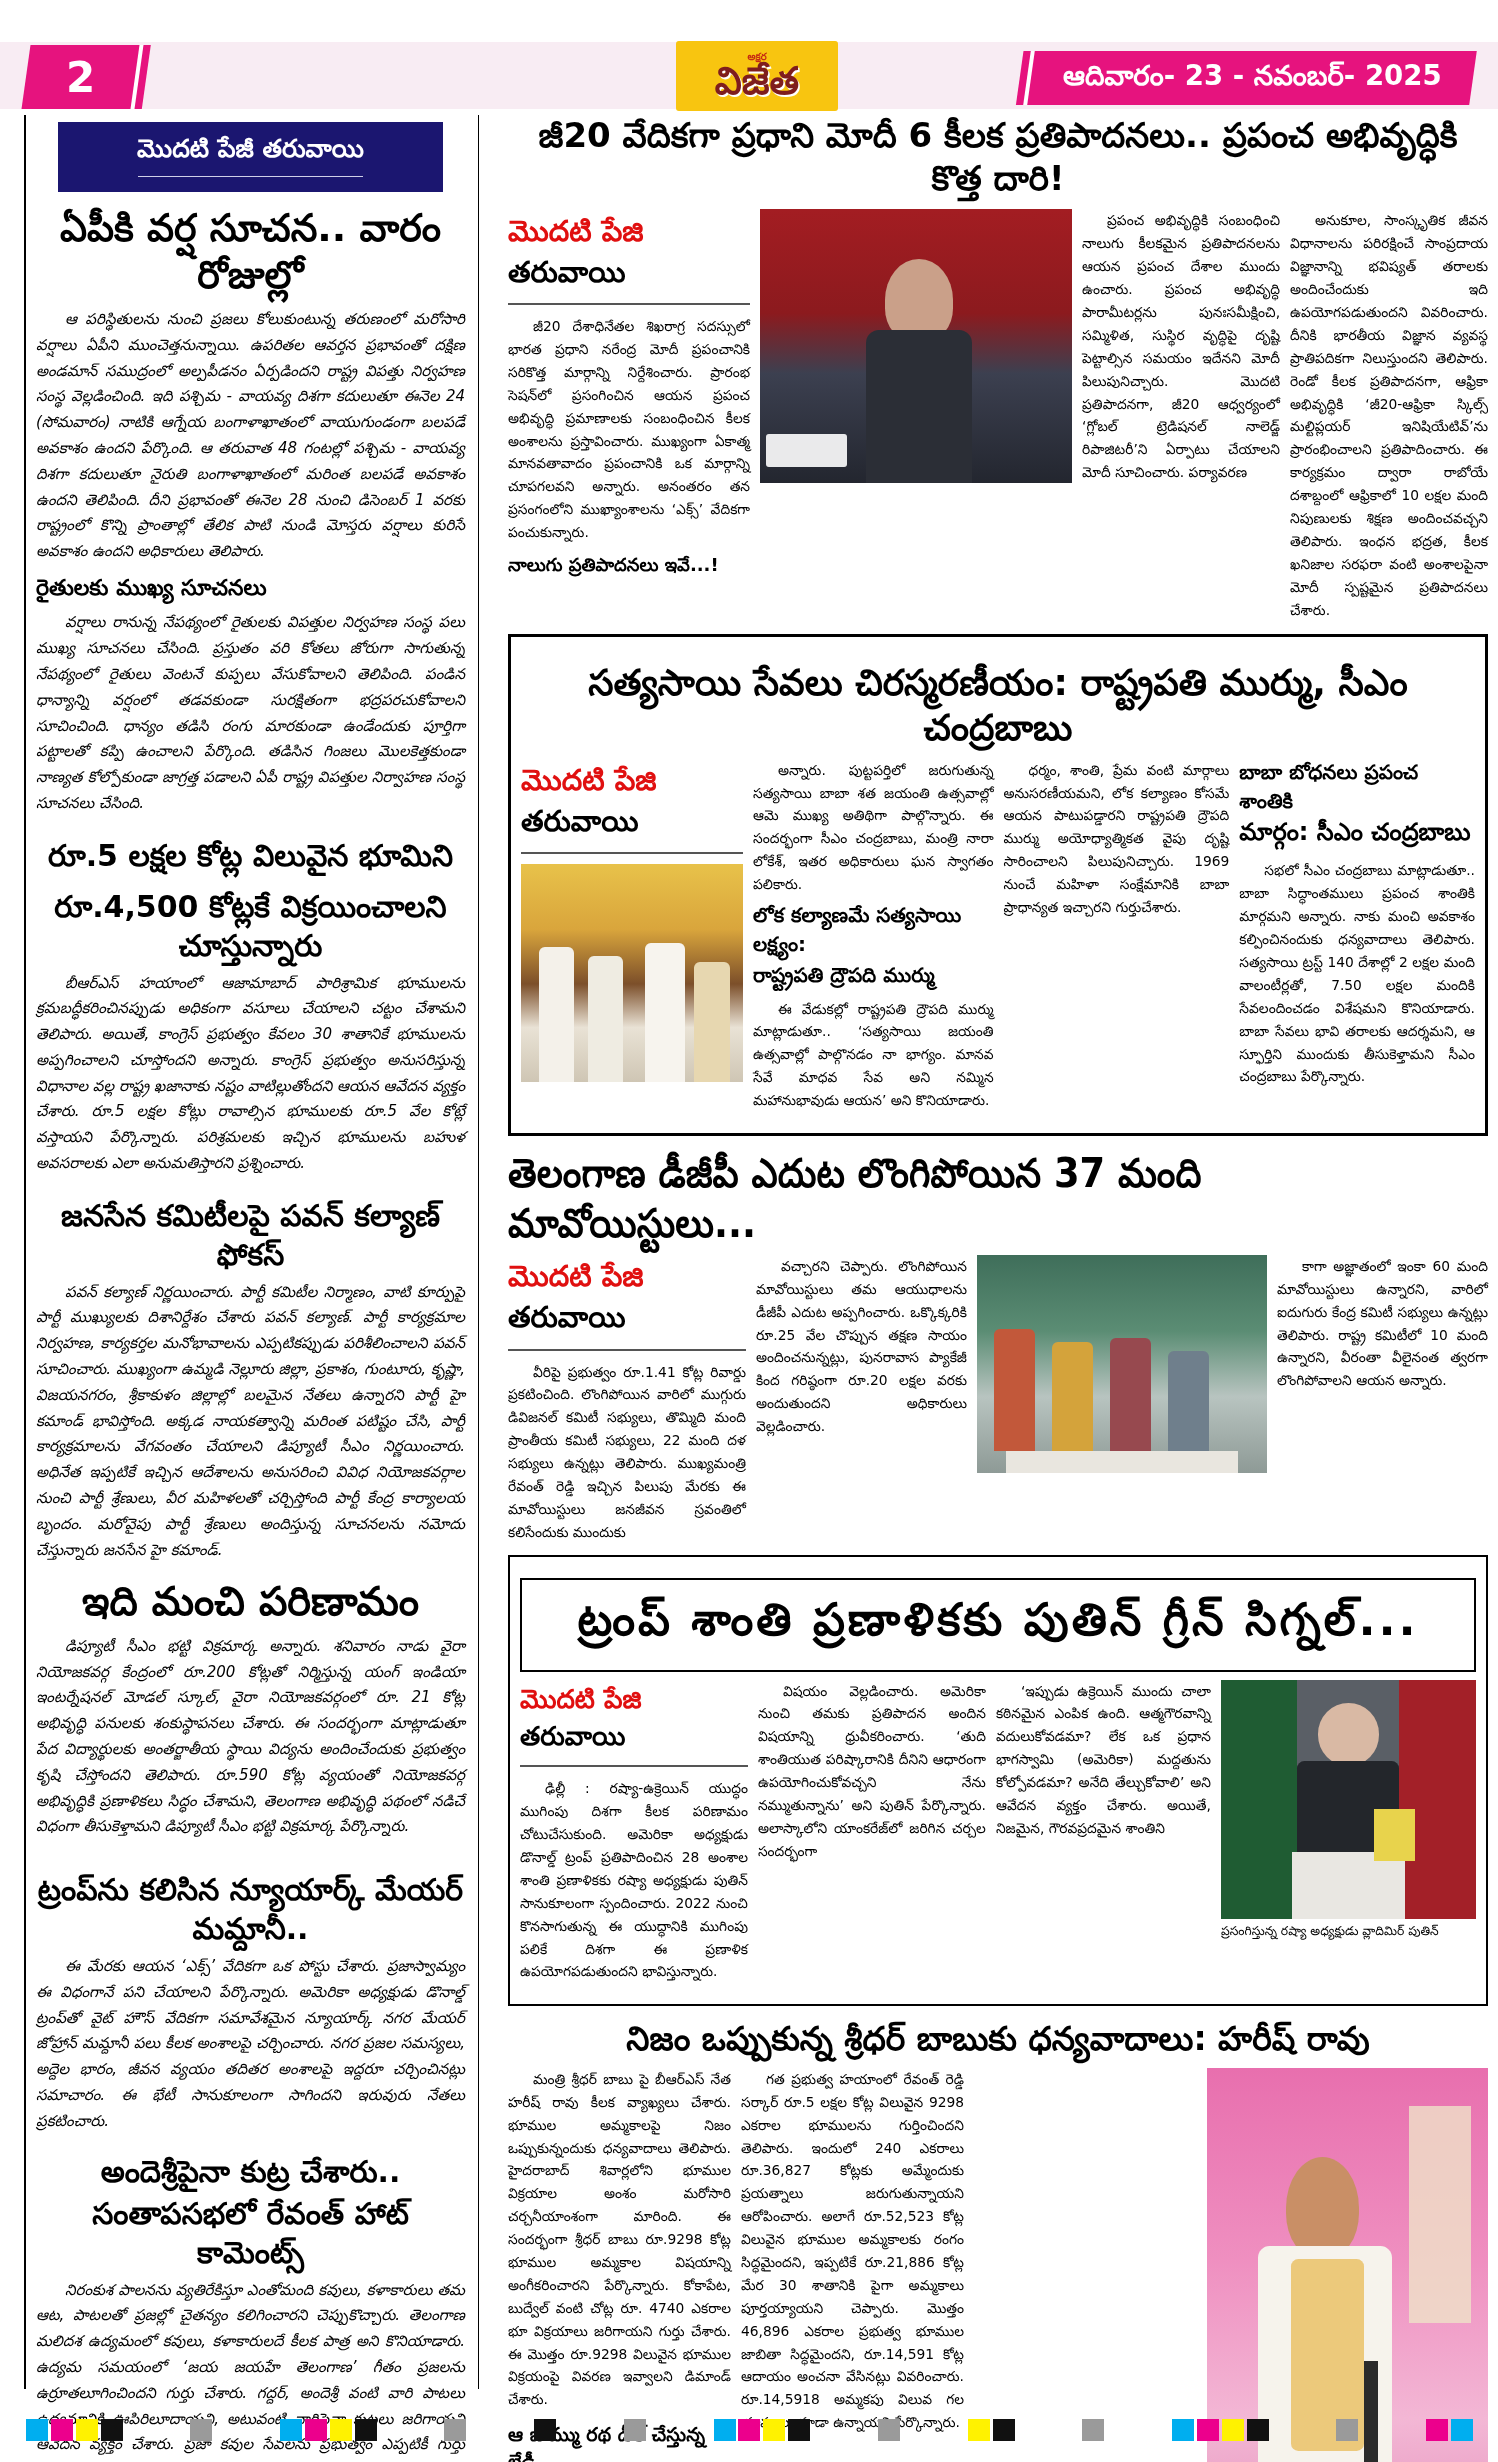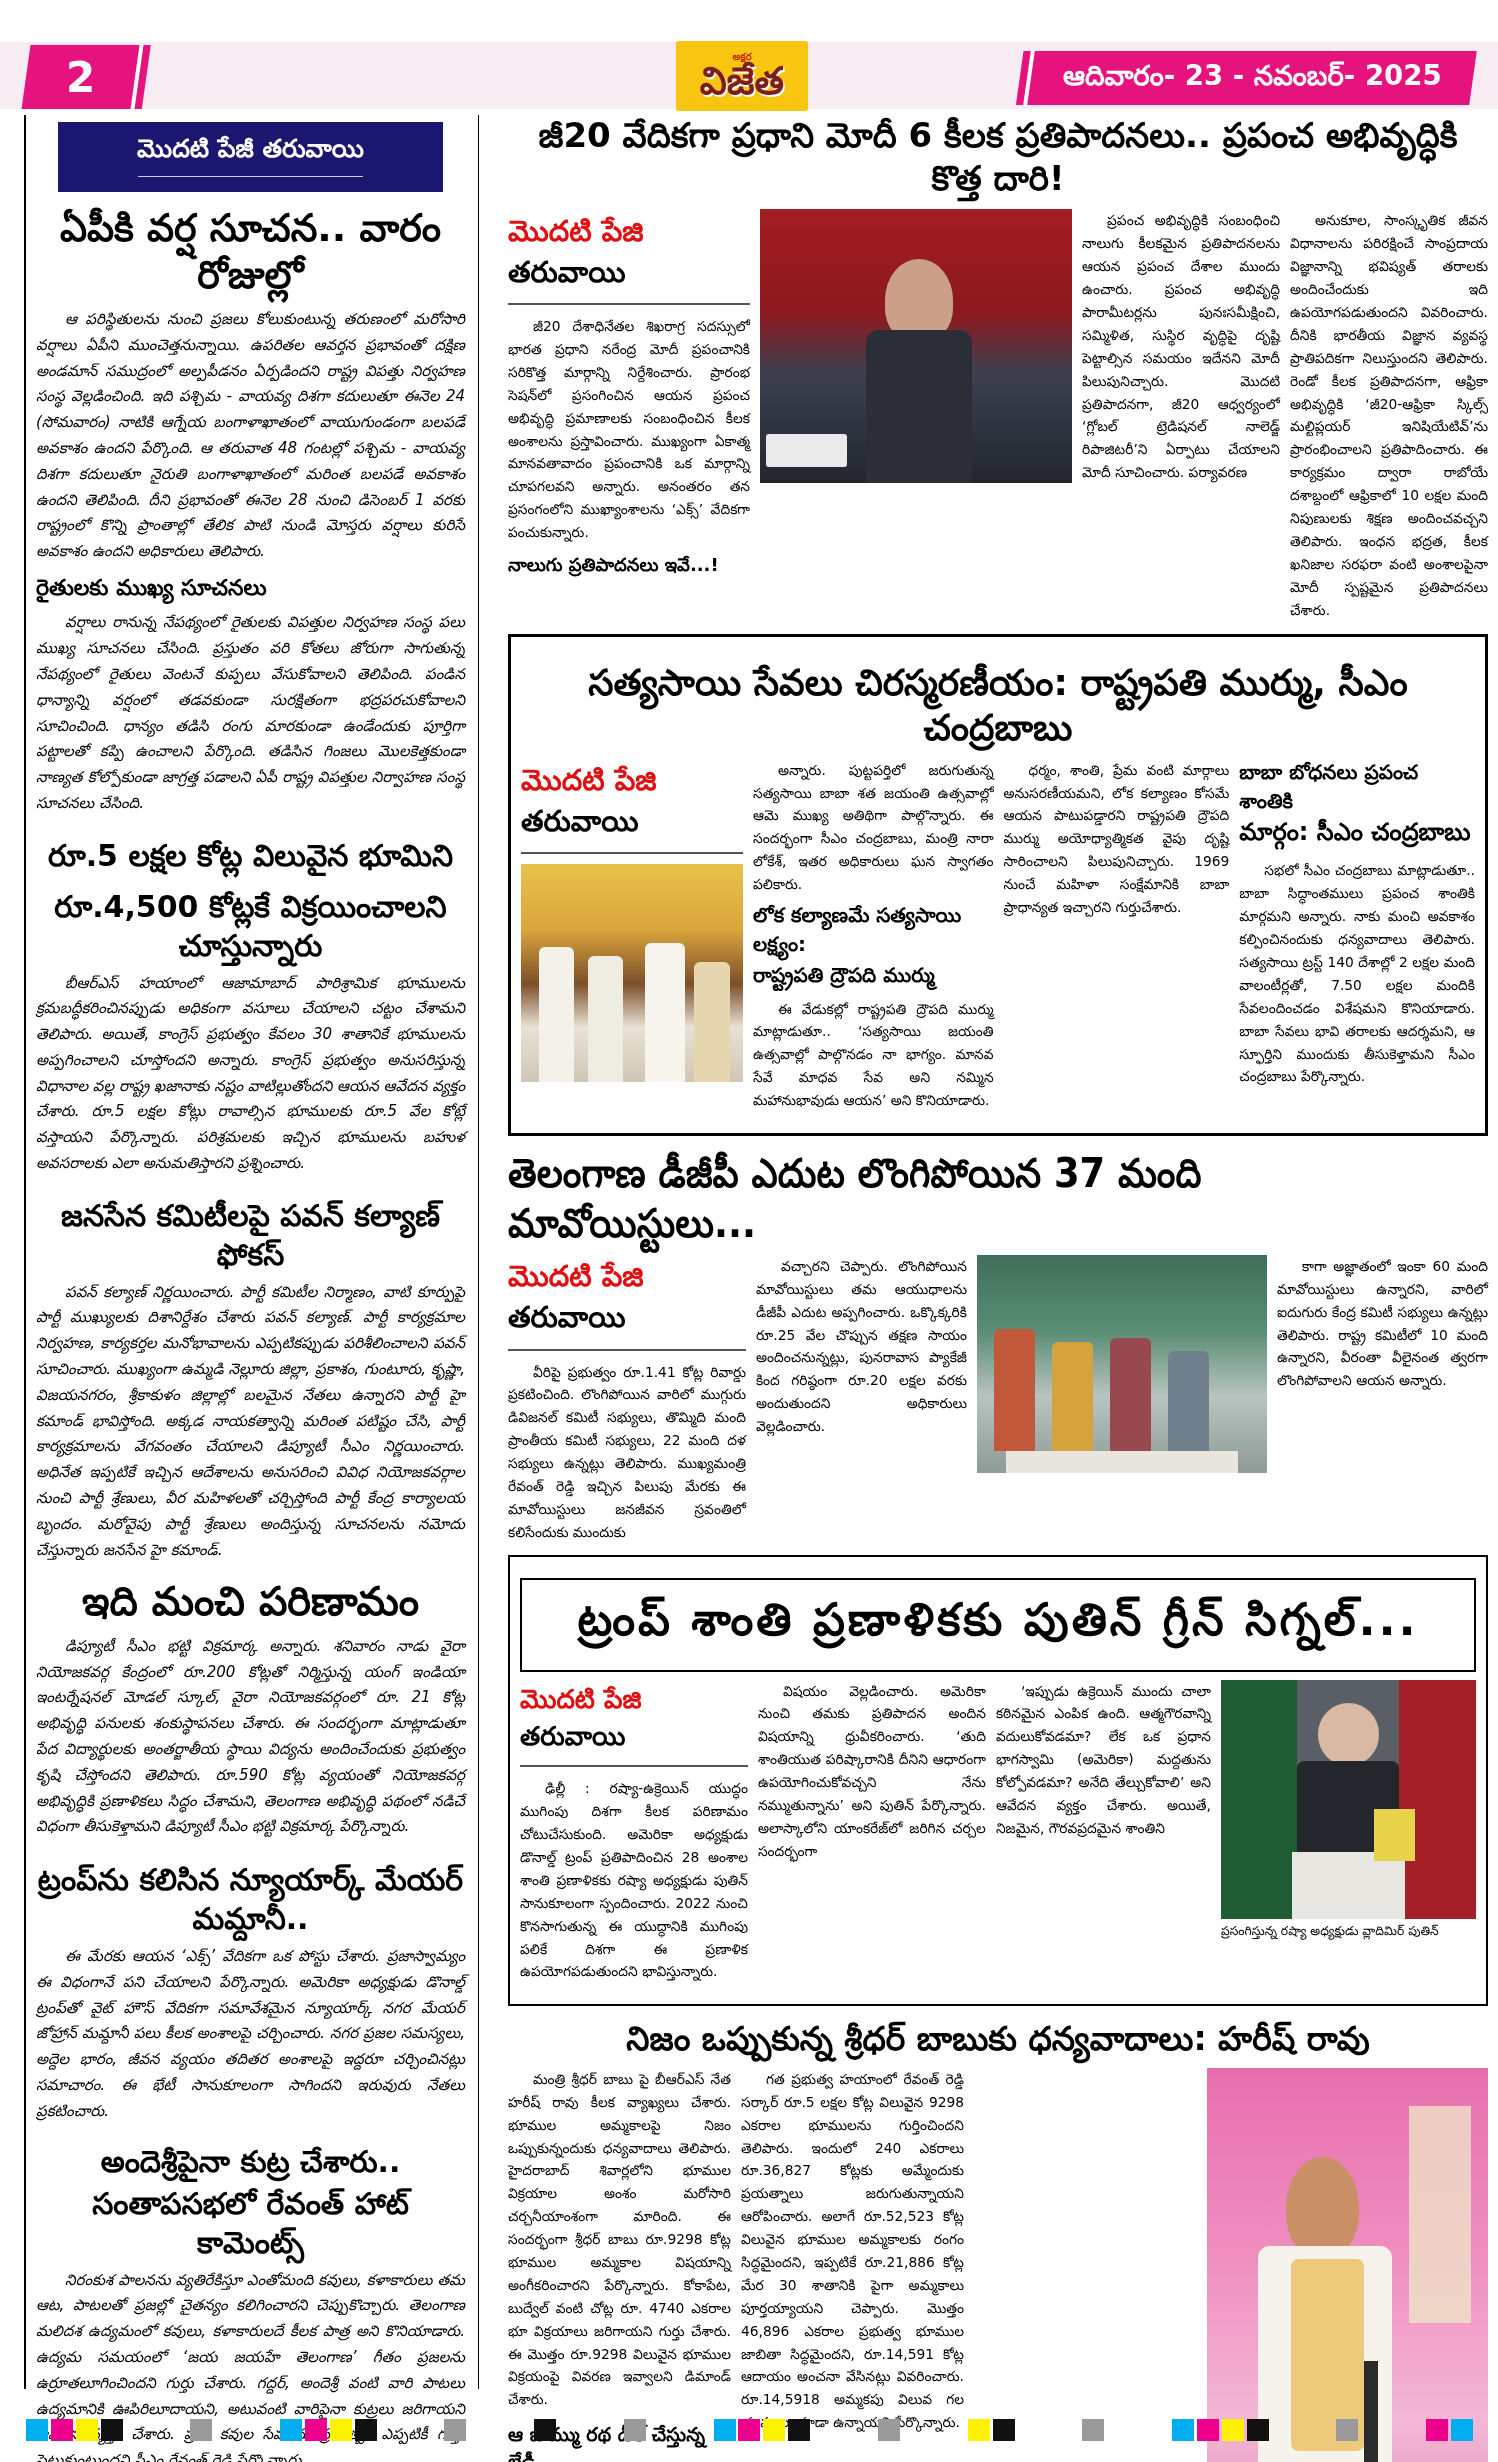--- a/index.html
+++ b/index.html
@@ -8,21 +8,21 @@
   
   .hdr-band{position:absolute;left:0;top:42px;width:1499px;height:67px;background:#f8ecf3;}
   .pg-tab{position:absolute;left:26px;top:45px;width:109px;height:64px;background:#e6137e;
           transform:skewX(-8deg);display:flex;align-items:center;justify-content:center;
           border-right:4.4px solid #fff;box-shadow:7.3px 0 0 #e6137e;}
   .pg-num{color:#fff;font-size:42px;font-weight:bold;transform:skewX(8deg);}
   .date-tab{position:absolute;right:26px;top:51px;width:442px;height:54px;background:#e6137e;
             transform:skewX(-8deg);display:flex;align-items:center;justify-content:center;
             border-left:4.4px solid #fff;box-shadow:-7.3px 0 0 #e6137e;}
   .date-txt{color:#fff;font-size:27.6px;font-weight:bold;transform:skewX(8deg);white-space:nowrap;}
-  .masthead{position:absolute;left:676px;top:41px;width:132px;height:70px;background:#f8c510;
+  .masthead{position:absolute;left:676px;top:41px;width:162px;height:70px;background:#f8c510;
             display:flex;flex-direction:column;align-items:center;justify-content:center;border-radius:2.9px;}
   .mast-tag{color:#c62a12;font-size:10px;font-weight:bold;line-height:1;}
   .mast-title{color:#7f1d1d;font-size:38px;font-weight:bold;line-height:1;text-shadow:1.5px 1.5px 0 #fff;}
   
   .leftcol{position:absolute;left:24px;top:115px;width:455px;height:2274px;
            border-left:2.2px solid #000;border-right:1.5px solid #000;padding:4.4px 13px 0 10px;box-sizing:border-box;}
   .main{position:absolute;left:508px;top:110px;width:980px;height:2278px;}
   .body-txt{font-size:15px;line-height:1.72;text-align:justify;text-indent:29px;font-style:italic;}
   .body-sm{font-size:13.8px;line-height:1.66;text-align:justify;text-indent:25px;}
   .h-big{font-size:40px;font-weight:bold;text-align:center;line-height:1.25;margin:13px 0 7.3px;}
@@ -79,21 +79,21 @@
     <div class="h-med" style="margin-top:19px">రూ.5 లక్షల కోట్ల విలువైన భూమిని</div>
     <div class="h-med" style="margin-top:12px">రూ.4,500 కోట్లకే విక్రయించాలని చూస్తున్నారు</div>
     <div class="body-txt">బీఆర్ఎస్ హయాంలో ఆజామాబాద్ పారిశ్రామిక భూములను క్రమబద్ధీకరించినప్పుడు అధికంగా వసూలు చేయాలని చట్టం చేశామని తెలిపారు. అయితే, కాంగ్రెస్ ప్రభుత్వం కేవలం 30 శాతానికే భూములను అప్పగించాలని చూస్తోందని అన్నారు. కాంగ్రెస్ ప్రభుత్వం అనుసరిస్తున్న విధానాల వల్ల రాష్ట్ర ఖజానాకు నష్టం వాటిల్లుతోందని ఆయన ఆవేదన వ్యక్తం చేశారు. రూ.5 లక్షల కోట్లు రావాల్సిన భూములకు రూ.5 వేల కోట్లే వస్తాయని పేర్కొన్నారు. పరిశ్రమలకు ఇచ్చిన భూములను బహుళ అవసరాలకు ఎలా అనుమతిస్తారని ప్రశ్నించారు.</div>
 
     <div class="h-med" style="margin-top:19px">జనసేన కమిటీలపై పవన్ కల్యాణ్ ఫోకస్</div>
     <div class="body-txt">పవన్ కల్యాణ్ నిర్ణయించారు. పార్టీ కమిటీల నిర్మాణం, వాటి కూర్పుపై పార్టీ ముఖ్యులకు దిశానిర్దేశం చేశారు పవన్ కల్యాణ్. పార్టీ కార్యక్రమాల నిర్వహణ, కార్యకర్తల మనోభావాలను ఎప్పటికప్పుడు పరిశీలించాలని పవన్ సూచించారు. ముఖ్యంగా ఉమ్మడి నెల్లూరు జిల్లా, ప్రకాశం, గుంటూరు, కృష్ణా, విజయనగరం, శ్రీకాకుళం జిల్లాల్లో బలమైన నేతలు ఉన్నారని పార్టీ హై కమాండ్ భావిస్తోంది. అక్కడ నాయకత్వాన్ని మరింత పటిష్టం చేసి, పార్టీ కార్యక్రమాలను వేగవంతం చేయాలని డిప్యూటీ సీఎం నిర్ణయించారు. అధినేత ఇప్పటికే ఇచ్చిన ఆదేశాలను అనుసరించి వివిధ నియోజకవర్గాల నుంచి పార్టీ శ్రేణులు, వీర మహిళలతో చర్చిస్తోంది పార్టీ కేంద్ర కార్యాలయ బృందం. మరోవైపు పార్టీ శ్రేణులు అందిస్తున్న సూచనలను నమోదు చేస్తున్నారు జనసేన హై కమాండ్.</div>
 
     <div class="h-big">ఇది మంచి పరిణామం</div>
     <div class="body-txt">డిప్యూటీ సీఎం భట్టి విక్రమార్క అన్నారు. శనివారం నాడు వైరా నియోజకవర్గ కేంద్రంలో రూ.200 కోట్లతో నిర్మిస్తున్న యంగ్ ఇండియా ఇంటర్నేషనల్ మోడల్ స్కూల్, వైరా నియోజకవర్గంలో రూ. 21 కోట్ల అభివృద్ధి పనులకు శంకుస్థాపనలు చేశారు. ఈ సందర్భంగా మాట్లాడుతూ పేద విద్యార్థులకు అంతర్జాతీయ స్థాయి విద్యను అందించేందుకు ప్రభుత్వం కృషి చేస్తోందని తెలిపారు. రూ.590 కోట్ల వ్యయంతో నియోజకవర్గ అభివృద్ధికి ప్రణాళికలు సిద్ధం చేశామని, తెలంగాణ అభివృద్ధి పథంలో నడిచే విధంగా తీసుకెళ్తామని డిప్యూటీ సీఎం భట్టి విక్రమార్క పేర్కొన్నారు.</div>
 
-    <div class="h-med" style="margin-top:20px">ట్రంప్‌ను కలిసిన న్యూయార్క్ మేయర్ మమ్దానీ..</div>
+    <div class="h-med" style="margin-top:30px">ట్రంప్‌ను కలిసిన న్యూయార్క్ మేయర్ మమ్దానీ..</div>
     <div class="body-txt">ఈ మేరకు ఆయన ‘ఎక్స్’ వేదికగా ఒక పోస్టు చేశారు. ప్రజాస్వామ్యం ఈ విధంగానే పని చేయాలని పేర్కొన్నారు. అమెరికా అధ్యక్షుడు డొనాల్డ్ ట్రంప్‌తో వైట్ హౌస్ వేదికగా సమావేశమైన న్యూయార్క్ నగర మేయర్ జోహ్రాన్ మమ్దానీ పలు కీలక అంశాలపై చర్చించారు. నగర ప్రజల సమస్యలు, అద్దెల భారం, జీవన వ్యయం తదితర అంశాలపై ఇద్దరూ చర్చించినట్లు సమాచారం. ఈ భేటీ సానుకూలంగా సాగిందని ఇరువురు నేతలు ప్రకటించారు.</div>
 
     <div class="h-med" style="margin-top:17.4px;margin-bottom:0">అందెశ్రీపైనా కుట్ర చేశారు..</div>
     <div class="h-med" style="margin-top:2.9px">సంతాపసభలో రేవంత్ హాట్ కామెంట్స్</div>
     <div class="body-txt">నిరంకుశ పాలనను వ్యతిరేకిస్తూ ఎంతోమంది కవులు, కళాకారులు తమ ఆట, పాటలతో ప్రజల్లో చైతన్యం కలిగించారని చెప్పుకొచ్చారు. తెలంగాణ మలిదశ ఉద్యమంలో కవులు, కళాకారులదే కీలక పాత్ర అని కొనియాడారు. ఉద్యమ సమయంలో ‘జయ జయహే తెలంగాణ’ గీతం ప్రజలను ఉర్రూతలూగించిందని గుర్తు చేశారు. గద్దర్, అందెశ్రీ వంటి వారి పాటలు ఉద్యమానికి ఊపిరిలూదాయని, అటువంటి వారిపైనా కుట్రలు జరిగాయని ఆవేదన వ్యక్తం చేశారు. ప్రజా కవుల సేవలను ప్రభుత్వం ఎప్పటికీ గుర్తు పెట్టుకుంటుందని సీఎం రేవంత్ రెడ్డి పేర్కొన్నారు.</div>
 
     <div class="h-med" style="margin-top:19px">రెండోసారి పట్టుబడితే వాహనం సీజ్ చేయండి..</div>
 
   </div>
 

